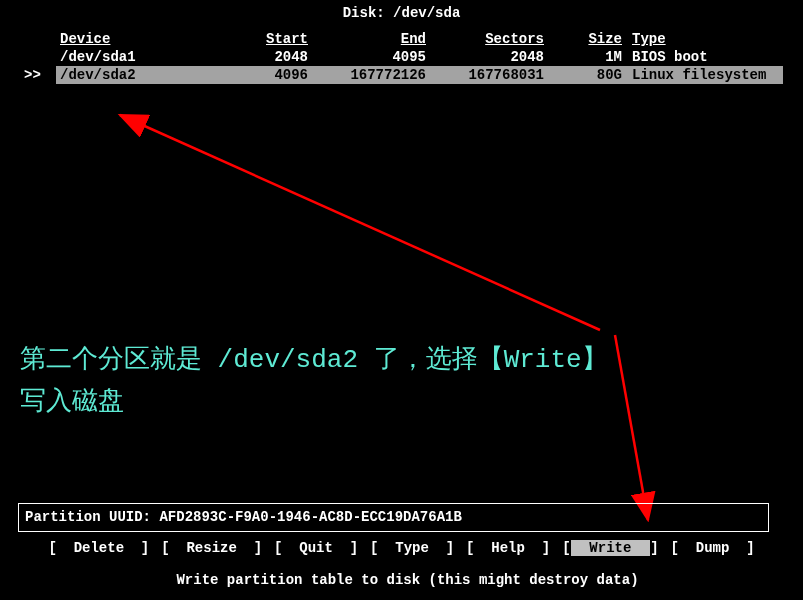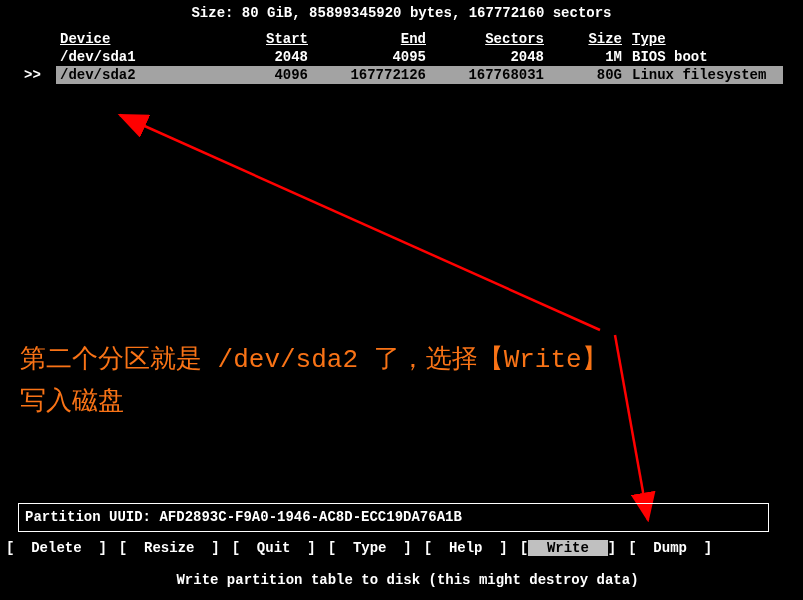--- a/index.html
+++ b/index.html
@@ -47,21 +47,21 @@
   .col-size { width: 70px; text-align: right; }
   .col-type { width: auto; text-align: left; padding-left: 6px;}
   tr.selected td {
     background: #a3a3a3;
     color: #000;
   }
   tr.selected .col-sel { background: #000; color: #fff; }
 
   .annotation {
     position: absolute;
-    color: #f97316;
+    color: #5eead4;
     font-size: 26px;
     font-family: "SimSun","Courier New",monospace;
     font-weight: normal;
     line-height: 1.6;
     left: 20px;
     top: 340px;
     white-space: pre;
   }
 
   .info-box {
@@ -73,20 +73,21 @@
     padding: 4px 6px;
     font-weight: bold;
     line-height: 1.35;
   }
 
   .menu {
     position: absolute;
     bottom: 44px;
     left: 0;
     right: 0;
+    text-align: center;
     white-space: nowrap;
     font-weight: bold;
   }
   .menu-item {
     display: inline-block;
     margin: 0 6px;
     cursor: pointer;
   }
   .menu-item.highlight .label-wrap{
     background: #c0c0c0;
@@ -106,21 +107,21 @@
   svg.arrows {
     position: absolute;
     top: 0; left: 0;
     pointer-events: none;
   }
 </style>
 </head>
 <body>
 
 <div class="header">
-  <div>Size: 80 GiB, 85899345920 bytes, 167772160 sectors</div>
+  <div>Disk: /dev/sda</div>
 </div>
 
 <div class="table-container">
   <table>
     <thead>
       <tr>
         <th class="col-sel"></th>
         <th class="col-device">Device</th>
         <th class="col-start" style="text-align:right">Start</th>
         <th class="col-end" style="text-align:right">End</th>

